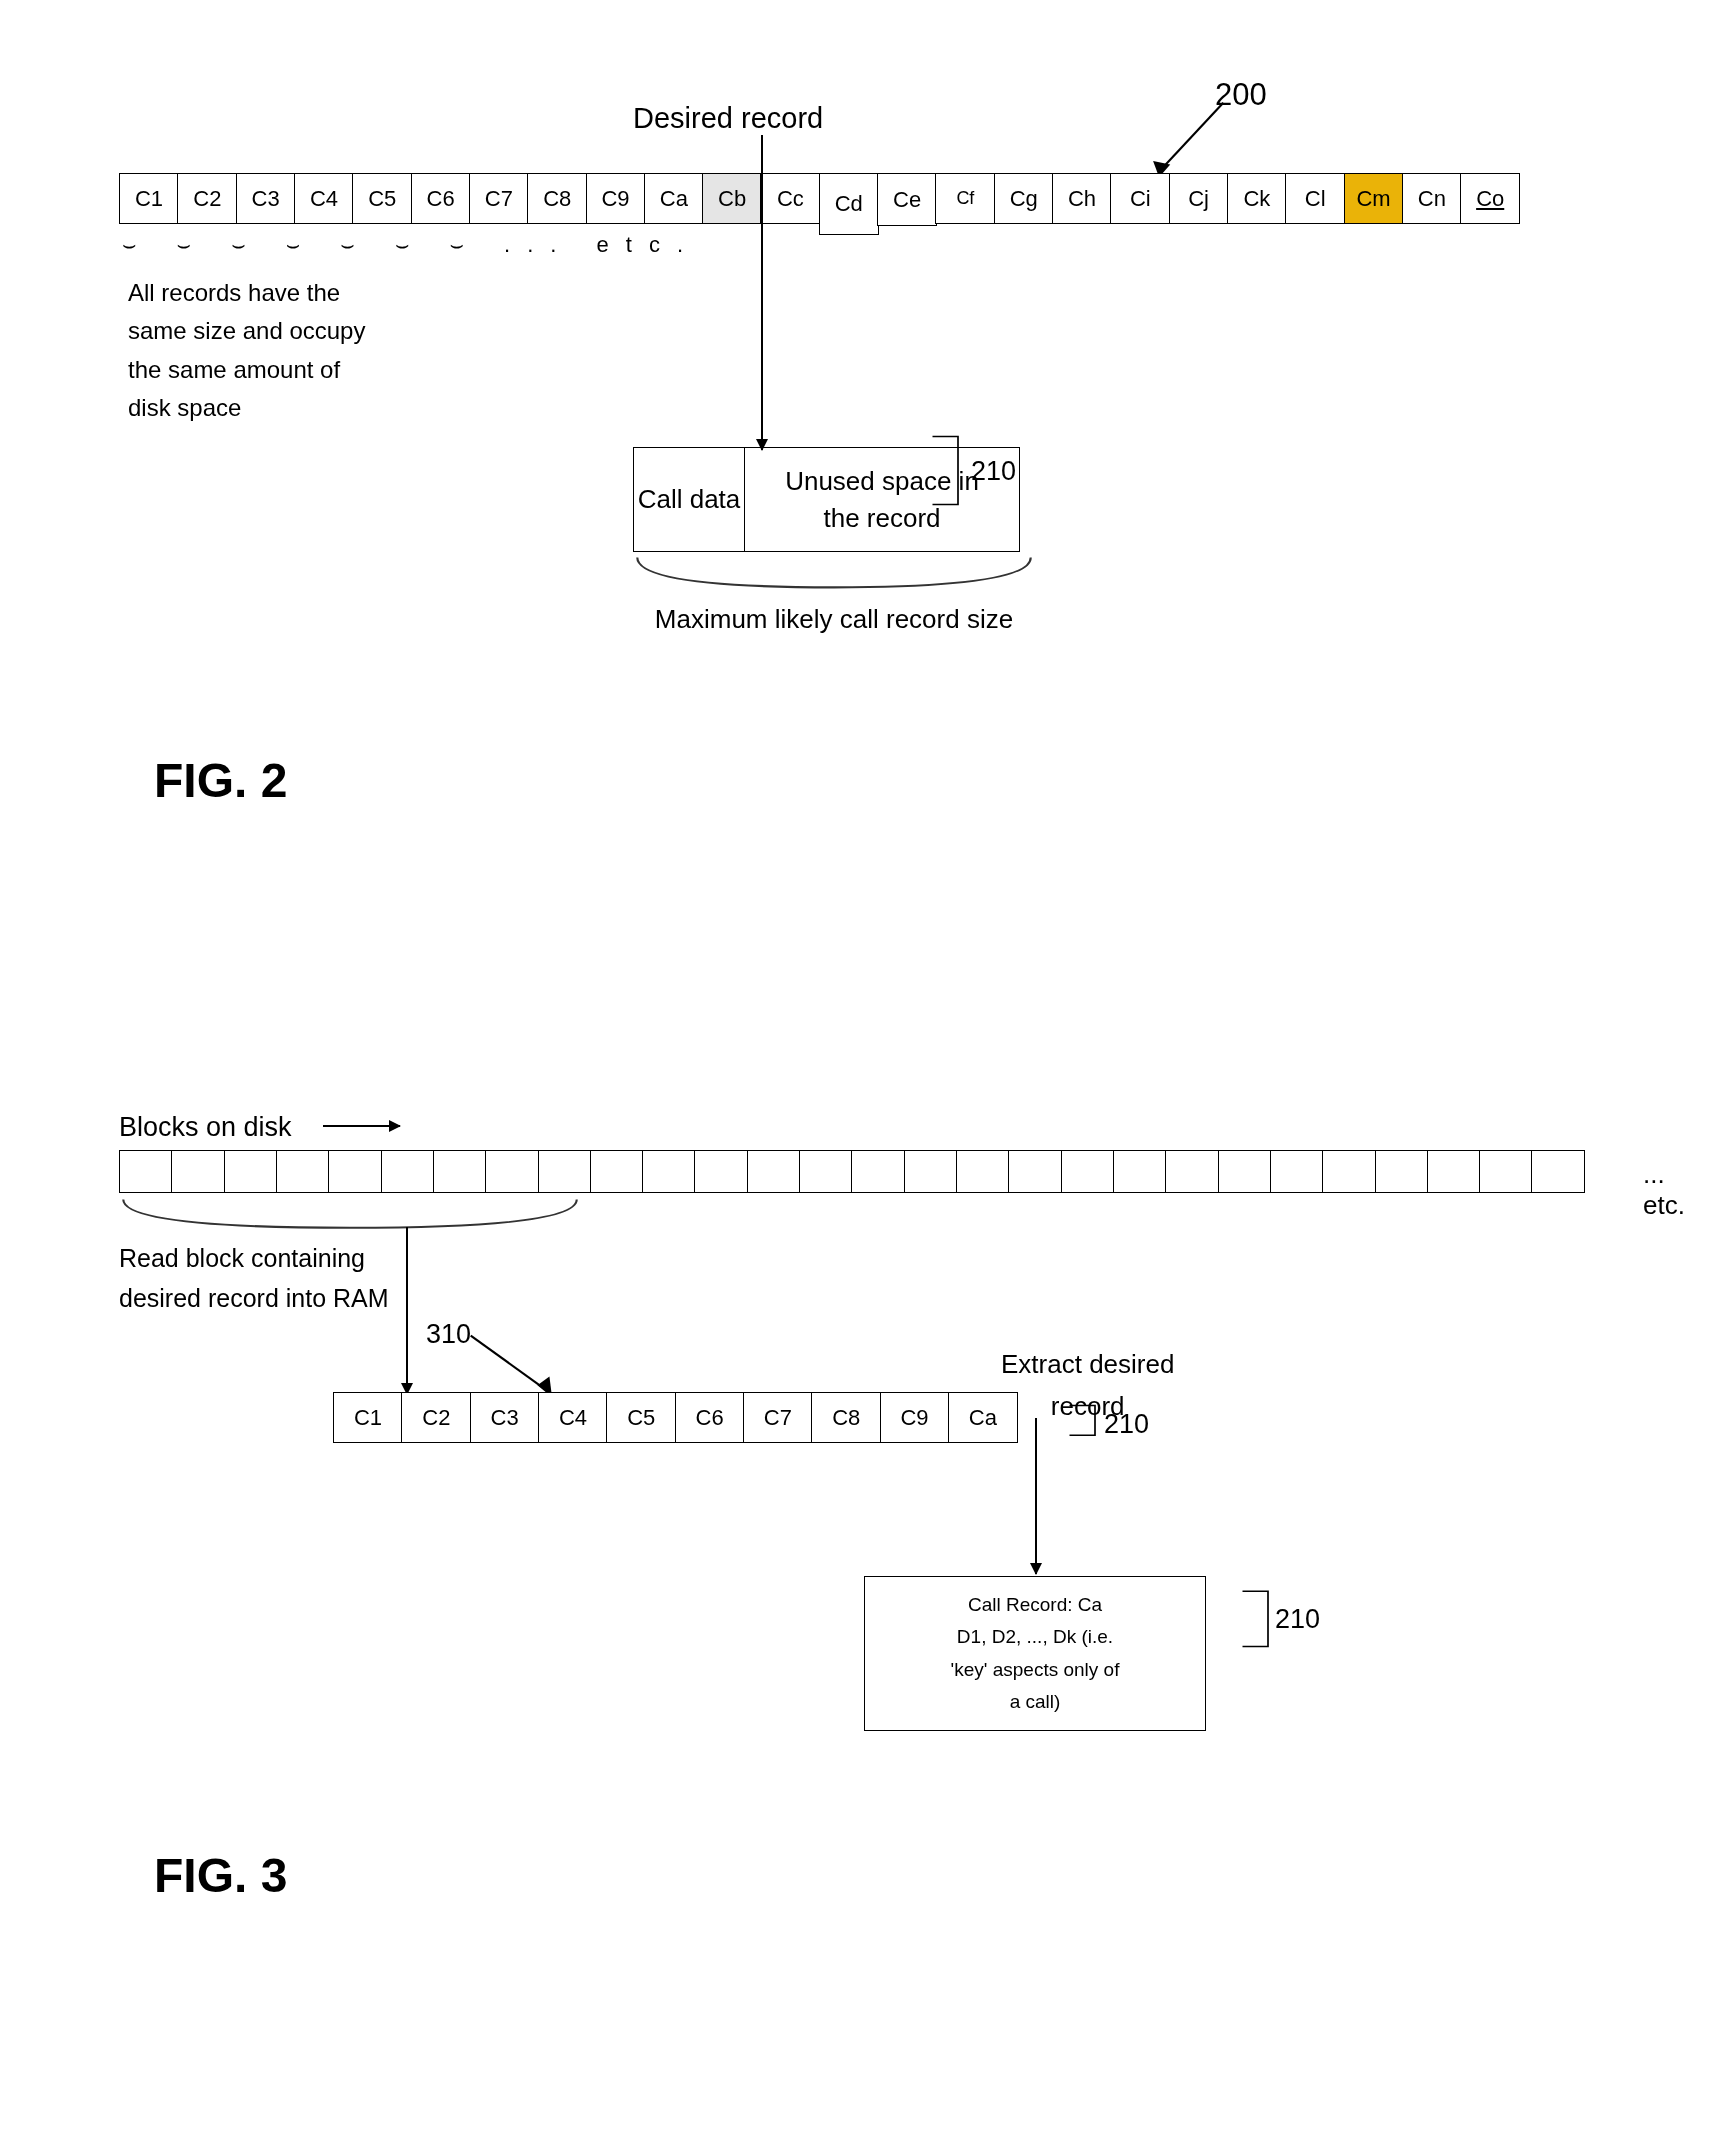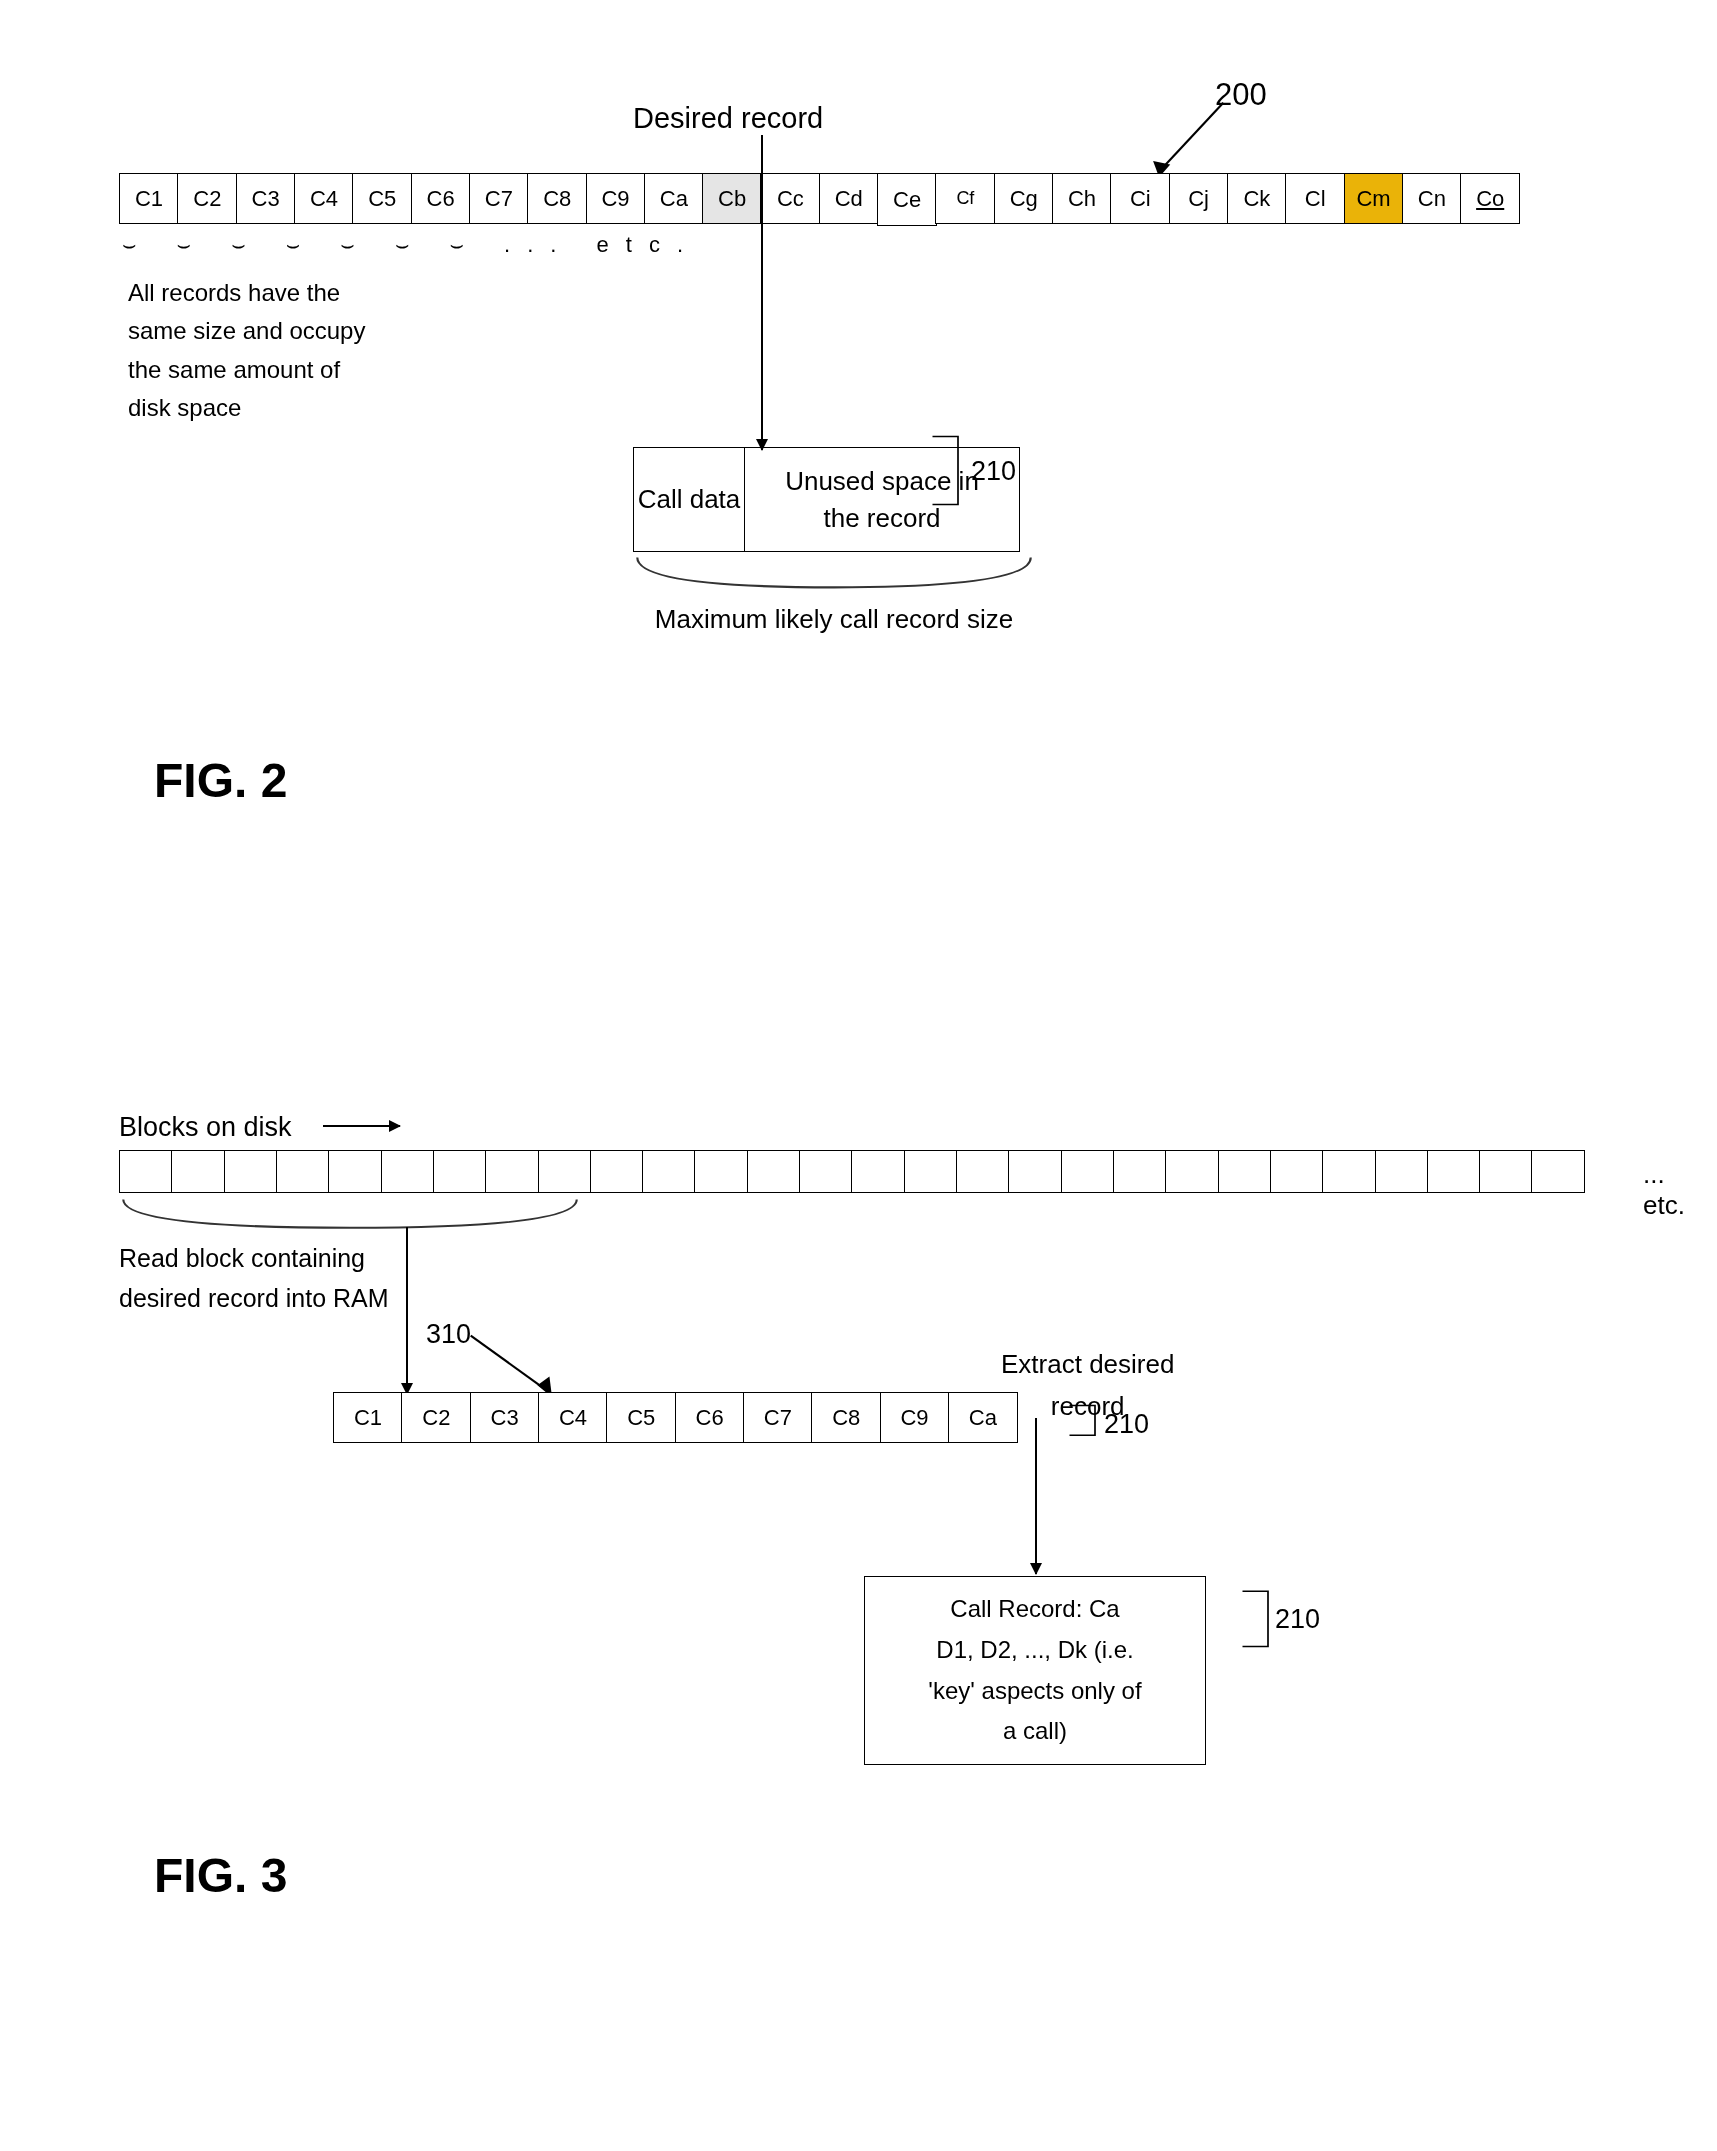--- a/index.html
+++ b/index.html
@@ -63,21 +63,21 @@
         <div style="width: 60px; height: 51px; border: 1.7px solid rgb(0, 0, 0); display: flex; align-items: center; justify-content: center; font-size: 22px; background: rgb(255, 255, 255); margin-left: -1.7px;">C3</div>
         <div style="width: 60px; height: 51px; border: 1.7px solid rgb(0, 0, 0); display: flex; align-items: center; justify-content: center; font-size: 22px; background: rgb(255, 255, 255); margin-left: -1.7px;">C4</div>
         <div style="width: 60px; height: 51px; border: 1.7px solid rgb(0, 0, 0); display: flex; align-items: center; justify-content: center; font-size: 22px; background: rgb(255, 255, 255); margin-left: -1.7px;">C5</div>
         <div style="width: 60px; height: 51px; border: 1.7px solid rgb(0, 0, 0); display: flex; align-items: center; justify-content: center; font-size: 22px; background: rgb(255, 255, 255); margin-left: -1.7px;">C6</div>
         <div style="width: 60px; height: 51px; border: 1.7px solid rgb(0, 0, 0); display: flex; align-items: center; justify-content: center; font-size: 22px; background: rgb(255, 255, 255); margin-left: -1.7px;">C7</div>
         <div style="width: 60px; height: 51px; border: 1.7px solid rgb(0, 0, 0); display: flex; align-items: center; justify-content: center; font-size: 22px; background: rgb(255, 255, 255); margin-left: -1.7px;">C8</div>
         <div style="width: 60px; height: 51px; border: 1.7px solid rgb(0, 0, 0); display: flex; align-items: center; justify-content: center; font-size: 22px; background: rgb(255, 255, 255); margin-left: -1.7px;">C9</div>
         <div style="width: 60px; height: 51px; border: 1.7px solid rgb(0, 0, 0); display: flex; align-items: center; justify-content: center; font-size: 22px; background: rgb(255, 255, 255); margin-left: -1.7px;">Ca</div>
         <div style="width: 60px; height: 51px; border: 1.7px solid rgb(0, 0, 0); display: flex; align-items: center; justify-content: center; font-size: 22px; background: #e5e5e5; margin-left: -1.7px;">Cb</div>
         <div style="width: 60px; height: 51px; border: 1.7px solid rgb(0, 0, 0); display: flex; align-items: center; justify-content: center; font-size: 22px; background: rgb(255, 255, 255); margin-left: -1.7px;">Cc</div>
-        <div style="width: 60px; height: 51px; border: 1.7px solid rgb(0, 0, 0); display: flex; align-items: center; justify-content: center; font-size: 22px; background: rgb(255, 255, 255); margin-left: -1.7px;">Cd</div>
+        <div style="width: 60px; height: 62px; border: 1.7px solid rgb(0, 0, 0); display: flex; align-items: center; justify-content: center; font-size: 22px; background: rgb(255, 255, 255); margin-left: -1.7px;">Cd</div>
         <div style="width: 60px; height: 53px; border: 1.7px solid rgb(0, 0, 0); display: flex; align-items: center; justify-content: center; font-size: 22px; background: rgb(255, 255, 255); margin-left: -1.7px;">Ce</div>
         <div style="width: 60px; height: 51px; border: 1.7px solid rgb(0, 0, 0); display: flex; align-items: center; justify-content: center; font-size: 18px; background: rgb(255, 255, 255); margin-left: -1.7px;">Cf</div>
         <div style="width: 60px; height: 51px; border: 1.7px solid rgb(0, 0, 0); display: flex; align-items: center; justify-content: center; font-size: 22px; background: rgb(255, 255, 255); margin-left: -1.7px;">Cg</div>
         <div style="width: 60px; height: 51px; border: 1.7px solid rgb(0, 0, 0); display: flex; align-items: center; justify-content: center; font-size: 22px; background: rgb(255, 255, 255); margin-left: -1.7px;">Ch</div>
         <div style="width: 60px; height: 51px; border: 1.7px solid rgb(0, 0, 0); display: flex; align-items: center; justify-content: center; font-size: 22px; background: rgb(255, 255, 255); margin-left: -1.7px;">Ci</div>
         <div style="width: 60px; height: 51px; border: 1.7px solid rgb(0, 0, 0); display: flex; align-items: center; justify-content: center; font-size: 22px; background: rgb(255, 255, 255); margin-left: -1.7px;">Cj</div>
         <div style="width: 60px; height: 51px; border: 1.7px solid rgb(0, 0, 0); display: flex; align-items: center; justify-content: center; font-size: 22px; background: rgb(255, 255, 255); margin-left: -1.7px;">Ck</div>
         <div style="width: 60px; height: 51px; border: 1.7px solid rgb(0, 0, 0); display: flex; align-items: center; justify-content: center; font-size: 22px; background: rgb(255, 255, 255); margin-left: -1.7px;">Cl</div>
         <div style="width: 60px; height: 51px; border: 1.7px solid rgb(0, 0, 0); display: flex; align-items: center; justify-content: center; font-size: 22px; background: #eab308; margin-left: -1.7px;">Cm</div>
         <div style="width: 60px; height: 51px; border: 1.7px solid rgb(0, 0, 0); display: flex; align-items: center; justify-content: center; font-size: 22px; background: rgb(255, 255, 255); margin-left: -1.7px;">Cn</div>
@@ -202,21 +202,21 @@
     <div style="position:absolute; top:315px; left:967px; width:1.7px; height:156px; background:#000;">
       <div style="position:absolute; bottom:-0.9px; left:-5.1px; border-top:12px solid #000; border-left:6px solid transparent; border-right:6px solid transparent;"></div>
     </div>
 
     <svg style="position:absolute; top:298px; left:976px;" width="68" height="43" viewBox="0 0 80 50">
       <path d="M 30 5 L 60 5 L 60 40 L 30 40" fill="none" stroke="#000" stroke-width="2"></path>
     </svg>
     <div style="position:absolute; top:306px; left:1036px; font-size:27px;">210</div>
 
     <div style="position:absolute; top:473px; left:796px; width:342px; min-height:128px; border:1.7px solid #000; display:flex; align-items:center; justify-content:center; padding:12px;">
-      <div style="font-size:24px; line-height:1.7; text-align:center;">
+      <div style="font-size:19px; line-height:1.7; text-align:center;">
         <div>Call Record: Ca</div>
         <div>D1, D2, ..., Dk (i.e.</div>
         <div>'key' aspects only of</div>
         <div>a call)</div>
       </div>
     </div>
 
     <svg style="position:absolute; top:484px; left:1149px;" width="68" height="68" viewBox="0 0 80 80">
       <path d="M 30 5 L 60 5 L 60 70 L 30 70" fill="none" stroke="#000" stroke-width="2"></path>
     </svg>

